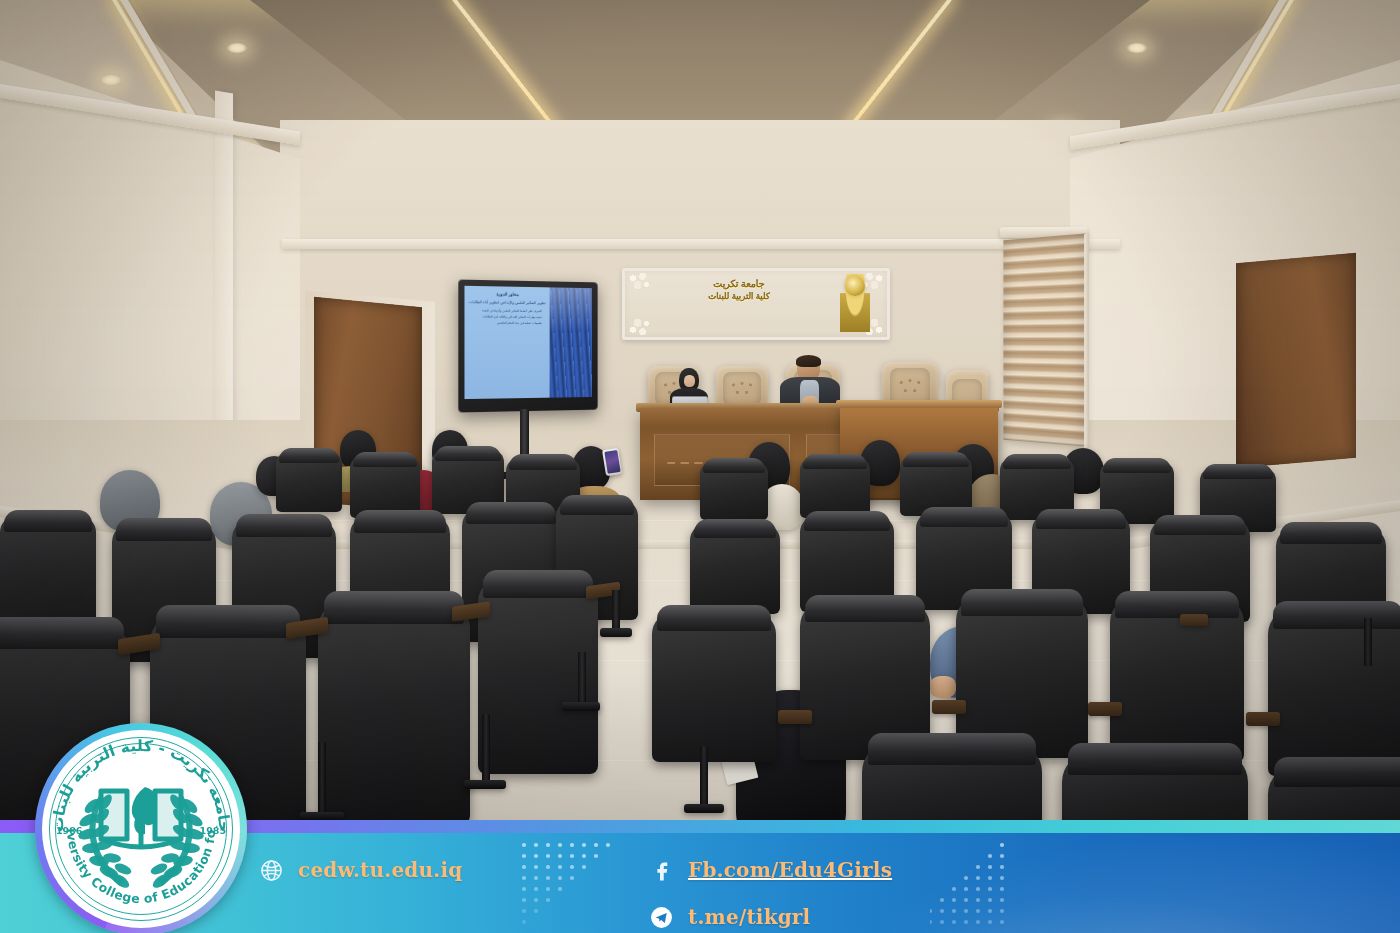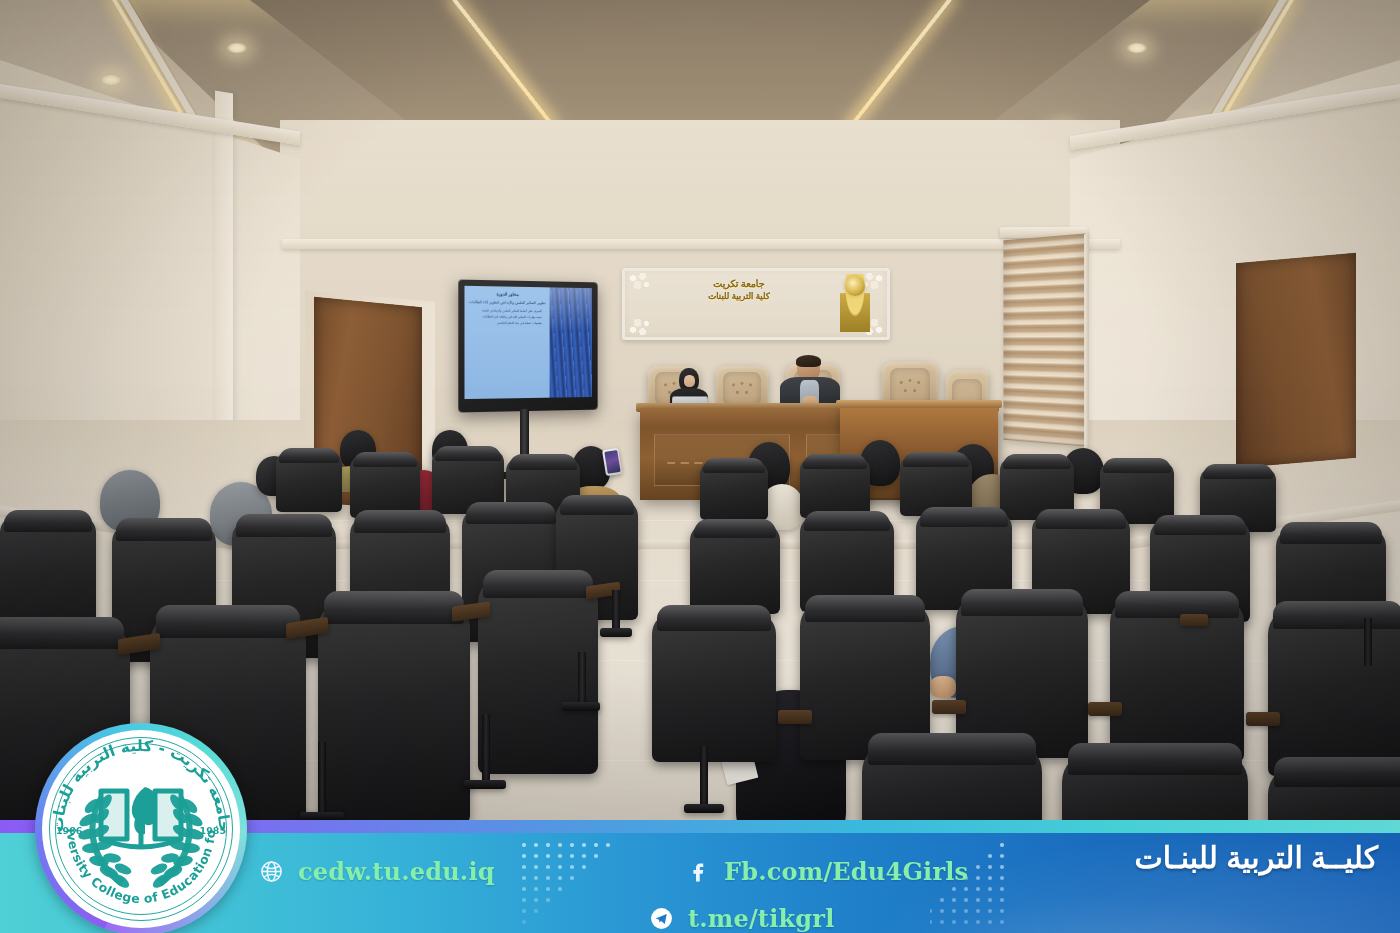--- a/index.html
+++ b/index.html
@@ -392,22 +392,22 @@
   .f-contact {
     position:absolute; display:flex; align-items:center; gap:14px;
     color:#fff;
   }
   .f-ico {
     width:26px; height:26px; display:flex; align-items:center; justify-content:center;
     color:#eaf7ff; flex:0 0 26px;
   }
   .f-ico svg { width:25px; height:25px; display:block; }
   .f-txt {
-    font-size:24px; font-weight:bold; letter-spacing:0.2px;
-    color:#86efac; white-space:nowrap;
+    font-size:20px; font-weight:bold; letter-spacing:0.2px;
+    color:#fdba74; white-space:nowrap;
     text-shadow:0 1px 2px rgba(0,0,0,0.18);
     font-family:"DejaVu Serif", serif;
   }
 
   .f-ar {
     position:absolute; right:22px; top:20px; width:330px;
     text-align:right; direction:rtl;
   }
   .f-ar1 {
     font-size:30px; font-weight:bold; color:#ffffff; line-height:1.22;
@@ -901,42 +901,41 @@
           <ellipse cx="12" cy="12" rx="4" ry="9.2"></ellipse>
           <line x1="2.8" y1="12" x2="21.2" y2="12"></line>
           <path d="M4.3 6.6 A13 13 0 0 0 19.7 6.6"></path>
           <path d="M4.3 17.4 A13 13 0 0 1 19.7 17.4"></path>
         </svg>
       </span>
       <span class="f-txt">cedw.tu.edu.iq</span>
     </div>
 
 
-    <div class="f-contact" style="left:684px; top:37px;">
+    <div class="f-contact" style="left:648px; top:37px;text-decoration:underline;">
       <span class="f-ico">
         <svg viewBox="0 0 24 24" fill="currentColor">
           <path d="M14.9 4.2 h2.6 v3.4 h-2.3 c-0.75 0 -1.05 0.38 -1.05 1.05 v1.9 h3.3 l-0.5 3.5 h-2.8 v7.6 h-3.6 v-7.6 h-2.5 v-3.5 h2.5 v-2.35 c0 -2.3 1.45 -4 4.35 -4 z"></path>
         </svg>
       </span>
       <span class="f-txt">Fb.com/Edu4Girls</span>
     </div>
 
     <div class="f-contact" style="left:648px; top:84px;">
       <span class="f-ico">
         <svg viewBox="0 0 24 24">
           <circle cx="12" cy="12" r="10" fill="#ffffff"></circle>
           <path d="M6.4 12.1 L17 7.6 L15.2 17.2 L11.6 14.3 L9.9 15.9 L9.8 13.2 Z" fill="#1f7fc9"></path>
           <path d="M9.8 13.2 L17 7.6 L10.9 13.9 Z" fill="#1a6dbe"></path>
         </svg>
       </span>
       <span class="f-txt">t.me/tikgrl</span>
     </div>
 
     <div class="f-ar">
-      <div class="f-ar1">كليــة التربية للبنـات</div>
     </div>
 
     <div id="logo">
       <div id="logo-in">
         <div class="lg-ring"></div>
         <div class="lg-ring2"></div>
 
         <svg class="lg-arc" viewBox="0 0 198 198">
           <defs>
             <path id="arcTop" d="M 21,99 A 78,78 0 0 1 177,99"></path>

